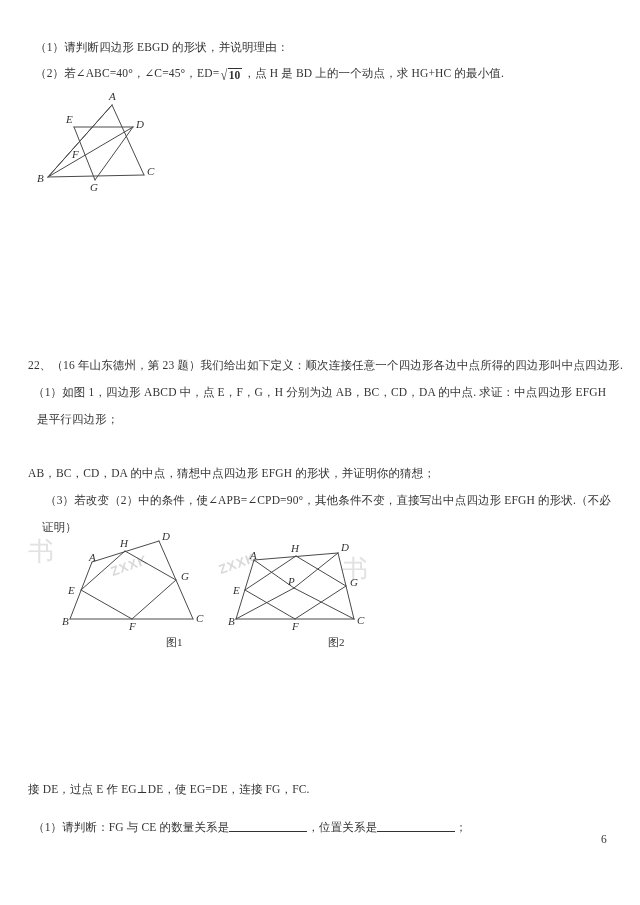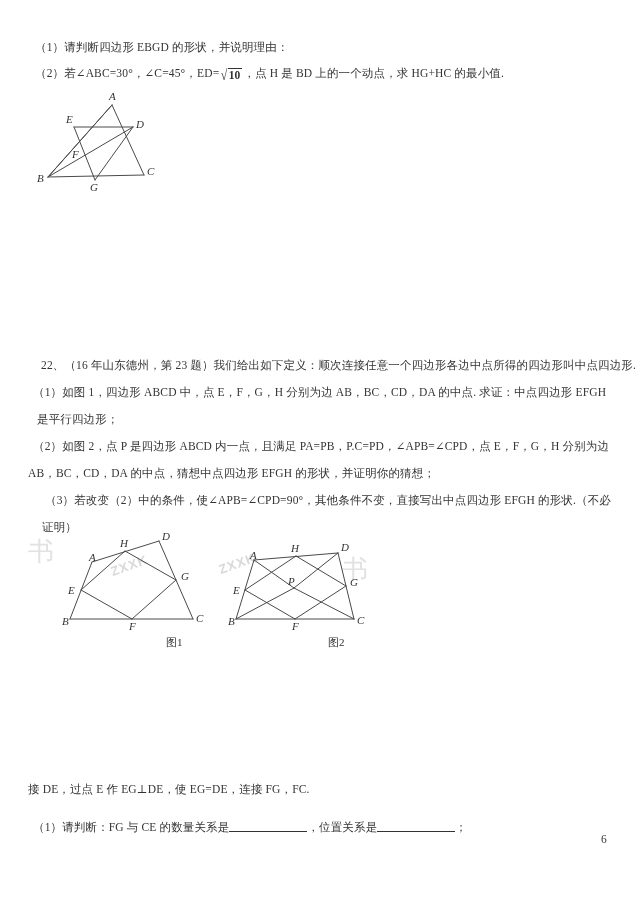--- a/index.html
+++ b/index.html
@@ -113,21 +113,21 @@
   }
 </style>
 </head>
 <body>
 
 <div class="page">
 
   <div class="line" style="left:35px; top:40px;">（1）请判断四边形 EBGD 的形状，并说明理由：</div>
 
   <div class="line" style="left:35px; top:66px;">
-    <span>（2）若∠ABC=30°，∠C=45°，ED=</span><span class="sqrt"><span class="radsym">√</span><span class="rad">10</span></span><span>，点 H 是 BD 上的一个动点，求 HG+HC 的最小值.</span>
+    <span>（2）若∠ABC=40°，∠C=45°，ED=</span><span class="sqrt"><span class="radsym">√</span><span class="rad">10</span></span><span>，点 H 是 BD 上的一个动点，求 HG+HC 的最小值.</span>
   </div>
 
   <div class="figure" style="left:0px; top:0px;">
     <svg width="200" height="200" viewBox="0 0 200 200" aria-hidden="true">
       <g stroke="#4a4a4a" stroke-width="1" fill="none" stroke-linecap="round">
 
         <path d="M112,105 L48,177"></path>
         <path d="M48,177 L144,175"></path>
         <path d="M144,175 L112,105"></path>
 
@@ -142,24 +142,23 @@
         <text x="66" y="123">E</text>
         <text x="136" y="128">D</text>
         <text x="72" y="158">F</text>
         <text x="37" y="182">B</text>
         <text x="90" y="191">G</text>
         <text x="147" y="175">C</text>
       </g>
     </svg>
   </div>
 
-  <div class="line" style="left:41px; top:358px;">22、（16 年山东德州，第 23 题）我们给出如下定义：顺次连接任意一个四边形各边中点所得的四边形叫中点四边形.</div>
+  <div class="line" style="left:28px; top:358px;">22、（16 年山东德州，第 23 题）我们给出如下定义：顺次连接任意一个四边形各边中点所得的四边形叫中点四边形.</div>
   <div class="line" style="left:33px; top:385px;">（1）如图 1，四边形 ABCD 中，点 E，F，G，H 分别为边 AB，BC，CD，DA 的中点. 求证：中点四边形 EFGH</div>
   <div class="line" style="left:37px; top:412px;">是平行四边形；</div>
-  <div class="line" style="left:33px; top:439px;">（2）如图 2，点 P 是四边形 ABCD 内一点，且满足 PA=PB，P.C=PD，∠APB=∠CPD，点 E，F，G，H 分别为边</div>
   <div class="line" style="left:28px; top:466px;">AB，BC，CD，DA 的中点，猜想中点四边形 EFGH 的形状，并证明你的猜想；</div>
   <div class="line" style="left:33px; top:493px;margin-left:12px;">（3）若改变（2）中的条件，使∠APB=∠CPD=90°，其他条件不变，直接写出中点四边形 EFGH 的形状.（不必</div>
   <div class="line" style="left:42px; top:520px;">证明）</div>
 
   <div class="wm-glyph" style="left:28px; top:534px;">书</div>
   <div class="watermark" style="left:110px; top:558px;">ZXXK</div>
   <div class="watermark" style="left:218px; top:556px;">ZXXK</div>
   <div class="wm-glyph" style="left:342px; top:552px;">书</div>
 
   <div class="figure" style="left:62px; top:530px;">

